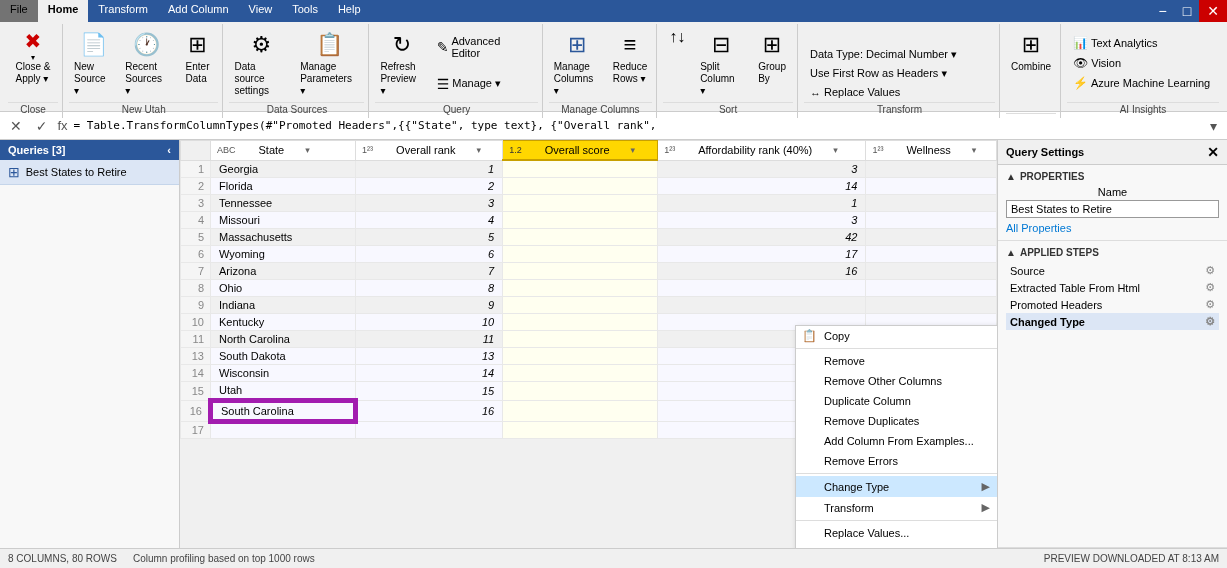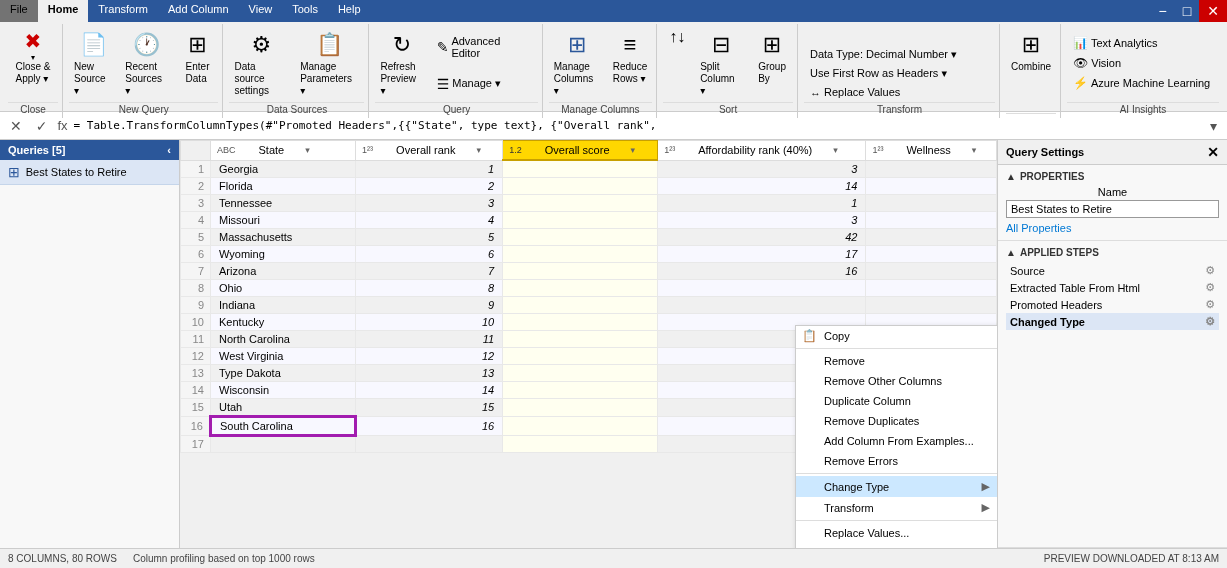--- a/index.html
+++ b/index.html
@@ -112,21 +112,21 @@
         </div>
         <div class="ribbon-btn">
           <div class="ribbon-btn-icon" style="font-size:22px;">🕐</div>
           <div class="ribbon-btn-label">Recent<br>Sources ▾</div>
         </div>
         <div class="ribbon-btn">
           <div class="ribbon-btn-icon" style="font-size:22px;">⊞</div>
           <div class="ribbon-btn-label">Enter<br>Data</div>
         </div>
       </div>
-      <div class="ribbon-group-label">New Query</div>
+      <div class="ribbon-group-label">New Utah</div>
     </div>
 
     <div class="ribbon-group">
       <div class="ribbon-group-content">
         <div class="ribbon-btn">
           <div class="ribbon-btn-icon" style="font-size:22px;">⚙</div>
           <div class="ribbon-btn-label">Data source<br>settings</div>
         </div>
         <div class="ribbon-btn">
           <div class="ribbon-btn-icon" style="font-size:22px;">📋</div>
@@ -237,21 +237,21 @@
   <button class="formula-bar-btn">✓</button>
   <span style="font-size:13px;color:#555;">fx</span>
   <input class="formula-bar-input" style="font-family: Consolas, monospace; font-size: 11px;" value="= Table.TransformColumnTypes(#&quot;Promoted Headers&quot;,{{&quot;State&quot;, type text}, {&quot;Overall rank&quot;,">
   <button class="formula-bar-btn">▾</button>
 </div>
 
 <div class="main-area" style="height:calc(568px - 22px - 90px - 28px - 20px); display:flex;">
 
   <div class="sidebar">
     <div class="sidebar-header">
-      <span>Queries [5]</span>
+      <span>Queries [3]</span>
       <span style="cursor:pointer;">‹</span>
     </div>
     <div class="sidebar-item">
       <span style="font-size:14px;color:#2b579a;">⊞</span>
       <span>Best States to Retire</span>
     </div>
   </div>
 
   <div class="content-area" style="position:relative;">
 
@@ -379,31 +379,23 @@
       <td style="text-align:right;font-style:italic;padding:2px 8px;border:1px solid #e8e8e8;"></td>
     </tr>
             <tr>
       <td style="text-align:right;color:#888;background:#f5f5f5;padding:2px 6px;border:1px solid #e8e8e8;width:30px;">11</td>
       <td style="padding:2px 8px;border:1px solid #e8e8e8;">North Carolina</td>
       <td style="text-align:right;font-style:italic;padding:2px 8px;border:1px solid #e8e8e8;">11</td>
       <td style="background:#fffff0;padding:2px 8px;border:1px solid #e8e8e8;"></td>
       <td style="text-align:right;font-style:italic;padding:2px 8px;border:1px solid #e8e8e8;"></td>
       <td style="text-align:right;font-style:italic;padding:2px 8px;border:1px solid #e8e8e8;"></td>
     </tr>
-            <tr style="background: rgb(248, 248, 255);">
-      <td style="text-align:right;color:#888;background:#f5f5f5;padding:2px 6px;border:1px solid #e8e8e8;width:30px;">12</td>
-      <td style="padding:2px 8px;border:1px solid #e8e8e8;">West Virginia</td>
-      <td style="text-align:right;font-style:italic;padding:2px 8px;border:1px solid #e8e8e8;">12</td>
-      <td style="background:#fffff0;padding:2px 8px;border:1px solid #e8e8e8;"></td>
-      <td style="text-align:right;font-style:italic;padding:2px 8px;border:1px solid #e8e8e8;"></td>
-      <td style="text-align:right;font-style:italic;padding:2px 8px;border:1px solid #e8e8e8;"></td>
-    </tr>
             <tr>
       <td style="text-align:right;color:#888;background:#f5f5f5;padding:2px 6px;border:1px solid #e8e8e8;width:30px;">13</td>
-      <td style="padding:2px 8px;border:1px solid #e8e8e8;">Type Dakota</td>
+      <td style="padding:2px 8px;border:1px solid #e8e8e8;">South Dakota</td>
       <td style="text-align:right;font-style:italic;padding:2px 8px;border:1px solid #e8e8e8;">13</td>
       <td style="background:#fffff0;padding:2px 8px;border:1px solid #e8e8e8;"></td>
       <td style="text-align:right;font-style:italic;padding:2px 8px;border:1px solid #e8e8e8;"></td>
       <td style="text-align:right;font-style:italic;padding:2px 8px;border:1px solid #e8e8e8;"></td>
     </tr>
             <tr style="background: rgb(248, 248, 255);">
       <td style="text-align:right;color:#888;background:#f5f5f5;padding:2px 6px;border:1px solid #e8e8e8;width:30px;">14</td>
       <td style="padding:2px 8px;border:1px solid #e8e8e8;">Wisconsin</td>
       <td style="text-align:right;font-style:italic;padding:2px 8px;border:1px solid #e8e8e8;">14</td>
       <td style="background:#fffff0;padding:2px 8px;border:1px solid #e8e8e8;"></td>
@@ -413,21 +405,21 @@
             <tr>
       <td style="text-align:right;color:#888;background:#f5f5f5;padding:2px 6px;border:1px solid #e8e8e8;width:30px;">15</td>
       <td style="padding:2px 8px;border:1px solid #e8e8e8;">Utah</td>
       <td style="text-align:right;font-style:italic;padding:2px 8px;border:1px solid #e8e8e8;">15</td>
       <td style="background:#fffff0;padding:2px 8px;border:1px solid #e8e8e8;"></td>
       <td style="text-align:right;font-style:italic;padding:2px 8px;border:1px solid #e8e8e8;"></td>
       <td style="text-align:right;font-style:italic;padding:2px 8px;border:1px solid #e8e8e8;"></td>
     </tr>
             <tr style="background: rgb(248, 248, 255);">
       <td style="text-align:right;color:#888;background:#f5f5f5;padding:2px 6px;border:1px solid #e8e8e8;width:30px;">16</td>
-      <td style="padding:2px 8px;border:3px solid #a21caf;">South Carolina</td>
+      <td style="padding:2px 8px;border:5px solid #a21caf;">South Carolina</td>
       <td style="text-align:right;font-style:italic;padding:2px 8px;border:1px solid #e8e8e8;">16</td>
       <td style="background:#fffff0;padding:2px 8px;border:1px solid #e8e8e8;"></td>
       <td style="text-align:right;font-style:italic;padding:2px 8px;border:1px solid #e8e8e8;"></td>
       <td style="text-align:right;font-style:italic;padding:2px 8px;border:1px solid #e8e8e8;"></td>
     </tr>
             <tr>
       <td style="text-align:right;color:#888;background:#f5f5f5;padding:2px 6px;border:1px solid #e8e8e8;width:30px;">17</td>
       <td style="padding:2px 8px;border:1px solid #e8e8e8;"></td>
       <td style="text-align:right;font-style:italic;padding:2px 8px;border:1px solid #e8e8e8;"></td>
       <td style="background:#fffff0;padding:2px 8px;border:1px solid #e8e8e8;"></td>

